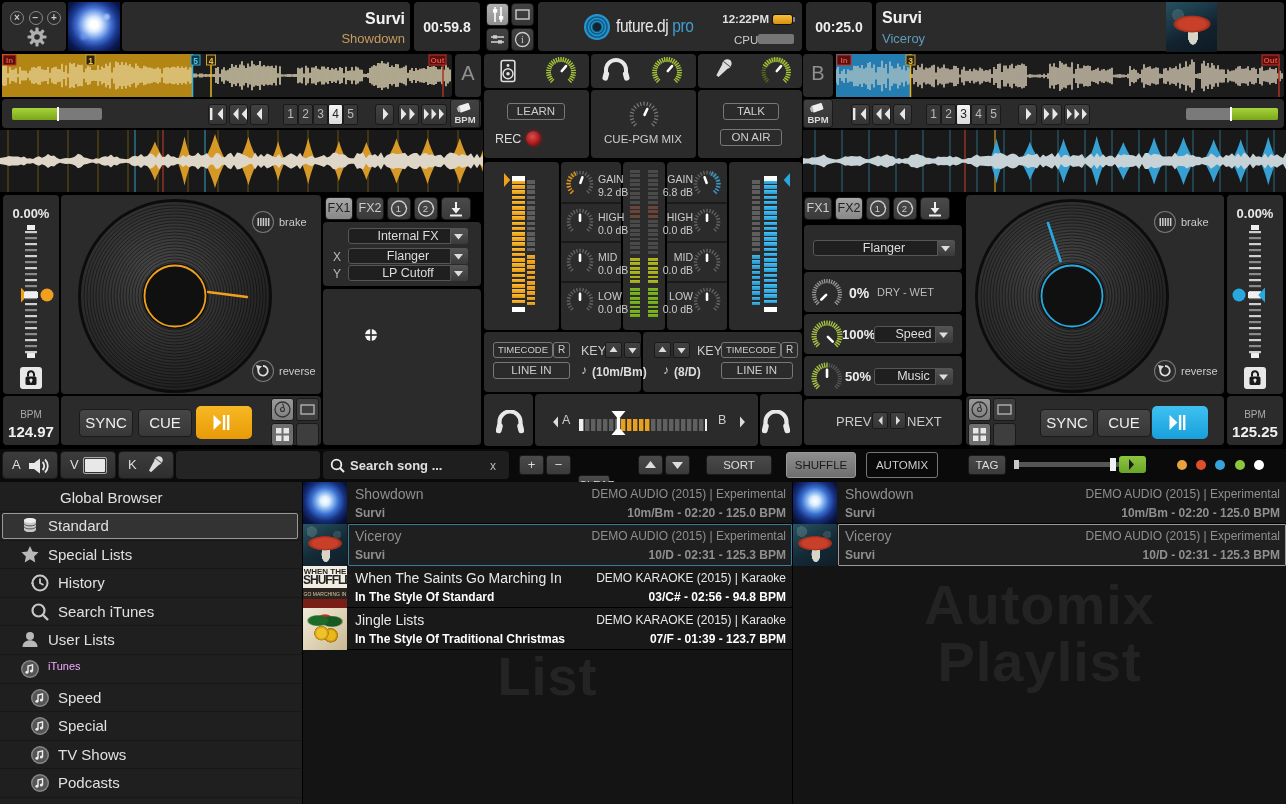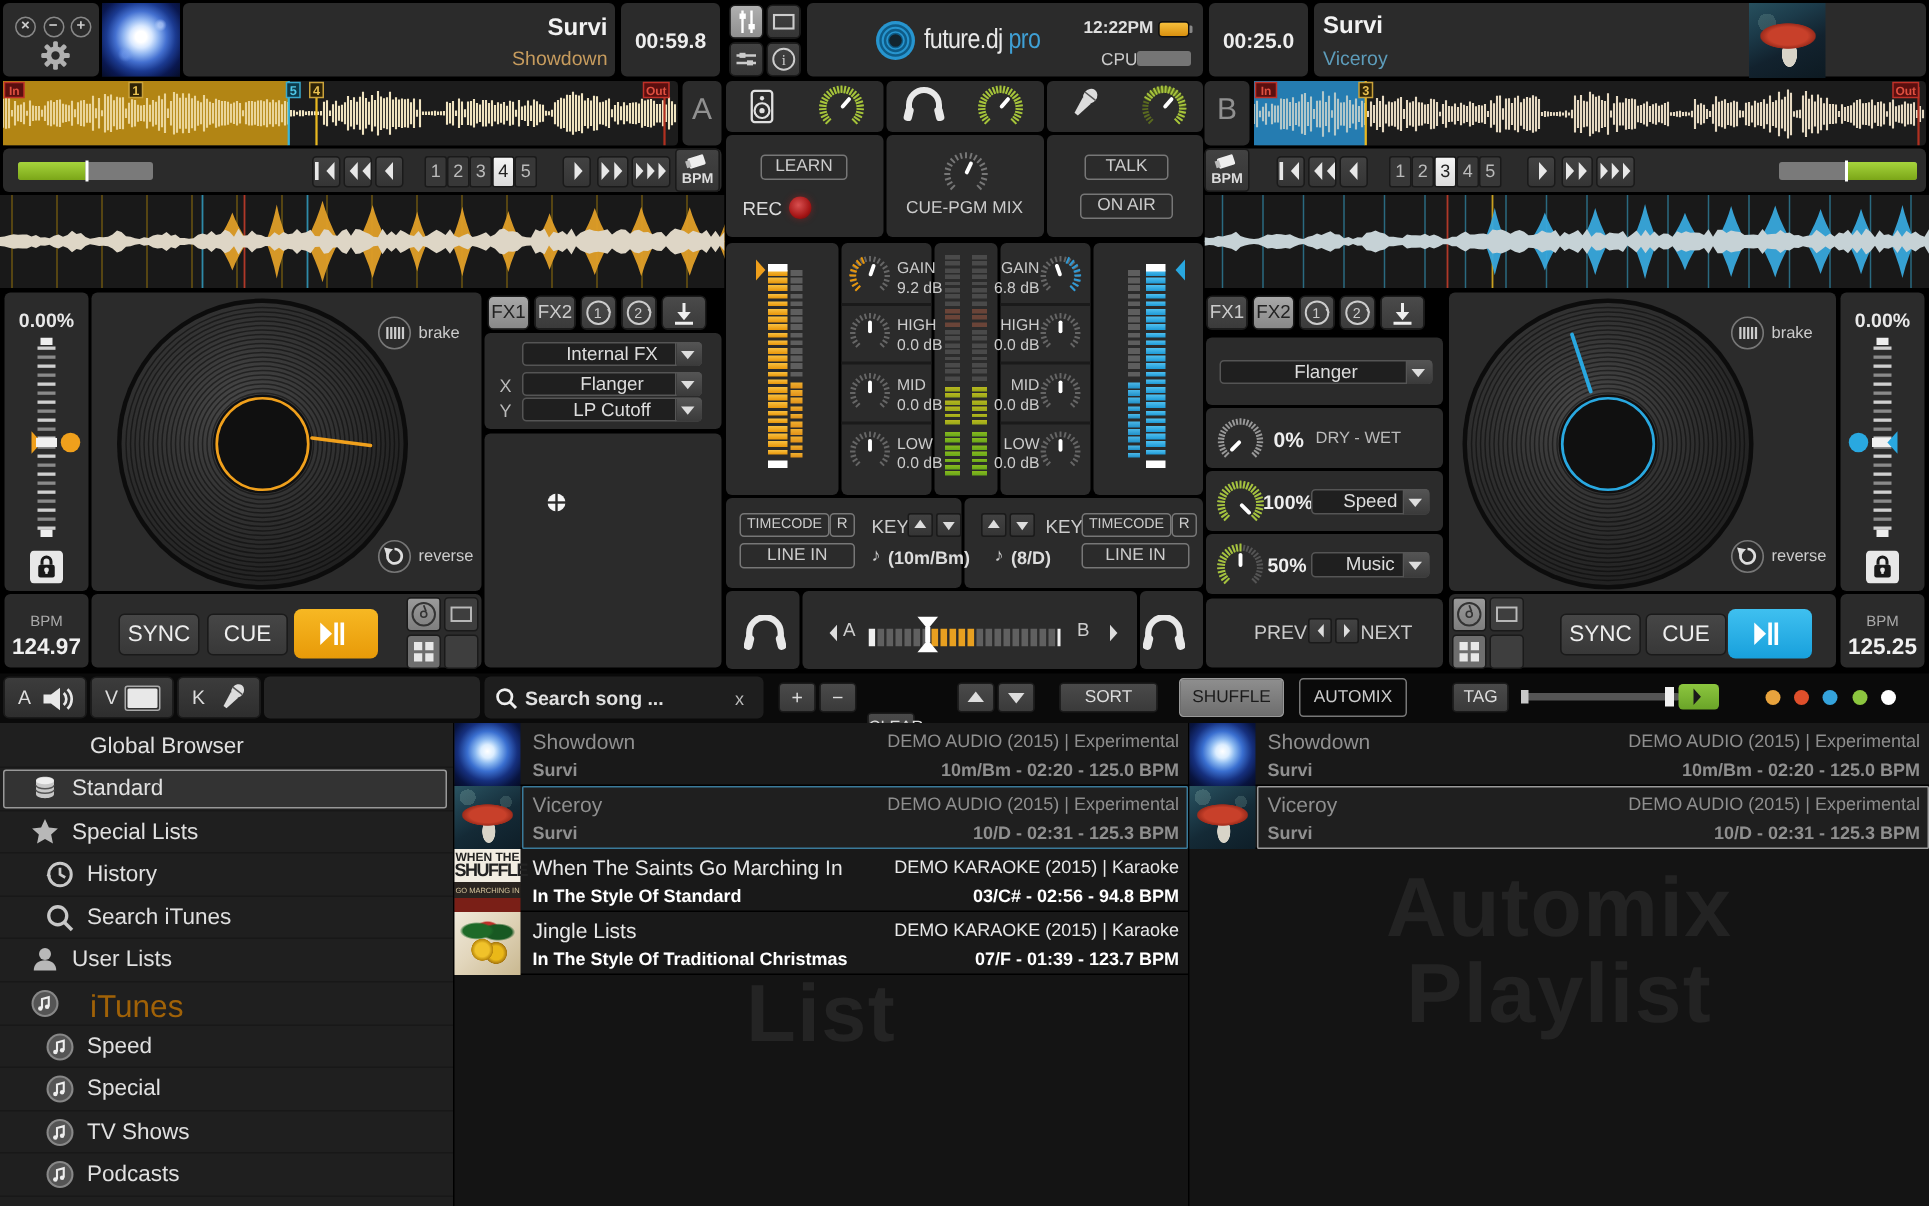--- a/index.html
+++ b/index.html
@@ -1525,21 +1525,21 @@
     <path d="M2.5 17 c0-4.5 3.4-6.8 7.5-6.8 s7.5 2.3 7.5 6.8 Z" fill="#b8b8b8"></path>
   </svg>
 <div class="lab" style="left:48px;top:631.4px;font-size:15px;color:#e0e0e0;font-weight:normal;text-align:left;letter-spacing:0">User Lists</div>
 <svg style="left:20px;top:659.0px" width="20" height="20" viewBox="0 0 20 20">
     <circle cx="10" cy="10" r="9" fill="#888"></circle>
     <circle cx="10" cy="10" r="7.6" fill="#555"></circle>
     <path d="M8 13.2 V7 l4.5-1.2 V12" stroke="#eee" stroke-width="1.4" fill="none"></path>
     <circle cx="6.9" cy="13.3" r="1.5" fill="#eee"></circle>
     <circle cx="11.4" cy="12.1" r="1.5" fill="#eee"></circle>
   </svg>
-<div class="lab" style="left:60px;top:660.0px;font-size:21px;color:#a16207;font-weight:normal;text-align:left;letter-spacing:0">iTunes</div>
+<div class="lab" style="left:48px;top:660.0px;font-size:11px;color:#f0abfc;font-weight:normal;text-align:left;letter-spacing:0">iTunes</div>
 <svg style="left:30px;top:687.6px" width="20" height="20" viewBox="0 0 20 20">
     <circle cx="10" cy="10" r="9" fill="#888"></circle>
     <circle cx="10" cy="10" r="7.6" fill="#555"></circle>
     <path d="M8 13.2 V7 l4.5-1.2 V12" stroke="#eee" stroke-width="1.4" fill="none"></path>
     <circle cx="6.9" cy="13.3" r="1.5" fill="#eee"></circle>
     <circle cx="11.4" cy="12.1" r="1.5" fill="#eee"></circle>
   </svg>
 <div class="lab" style="left:58px;top:688.6px;font-size:15px;color:#e0e0e0;font-weight:normal;text-align:left;letter-spacing:0">Speed</div>
 <svg style="left:30px;top:716.2px" width="20" height="20" viewBox="0 0 20 20">
     <circle cx="10" cy="10" r="9" fill="#888"></circle>

